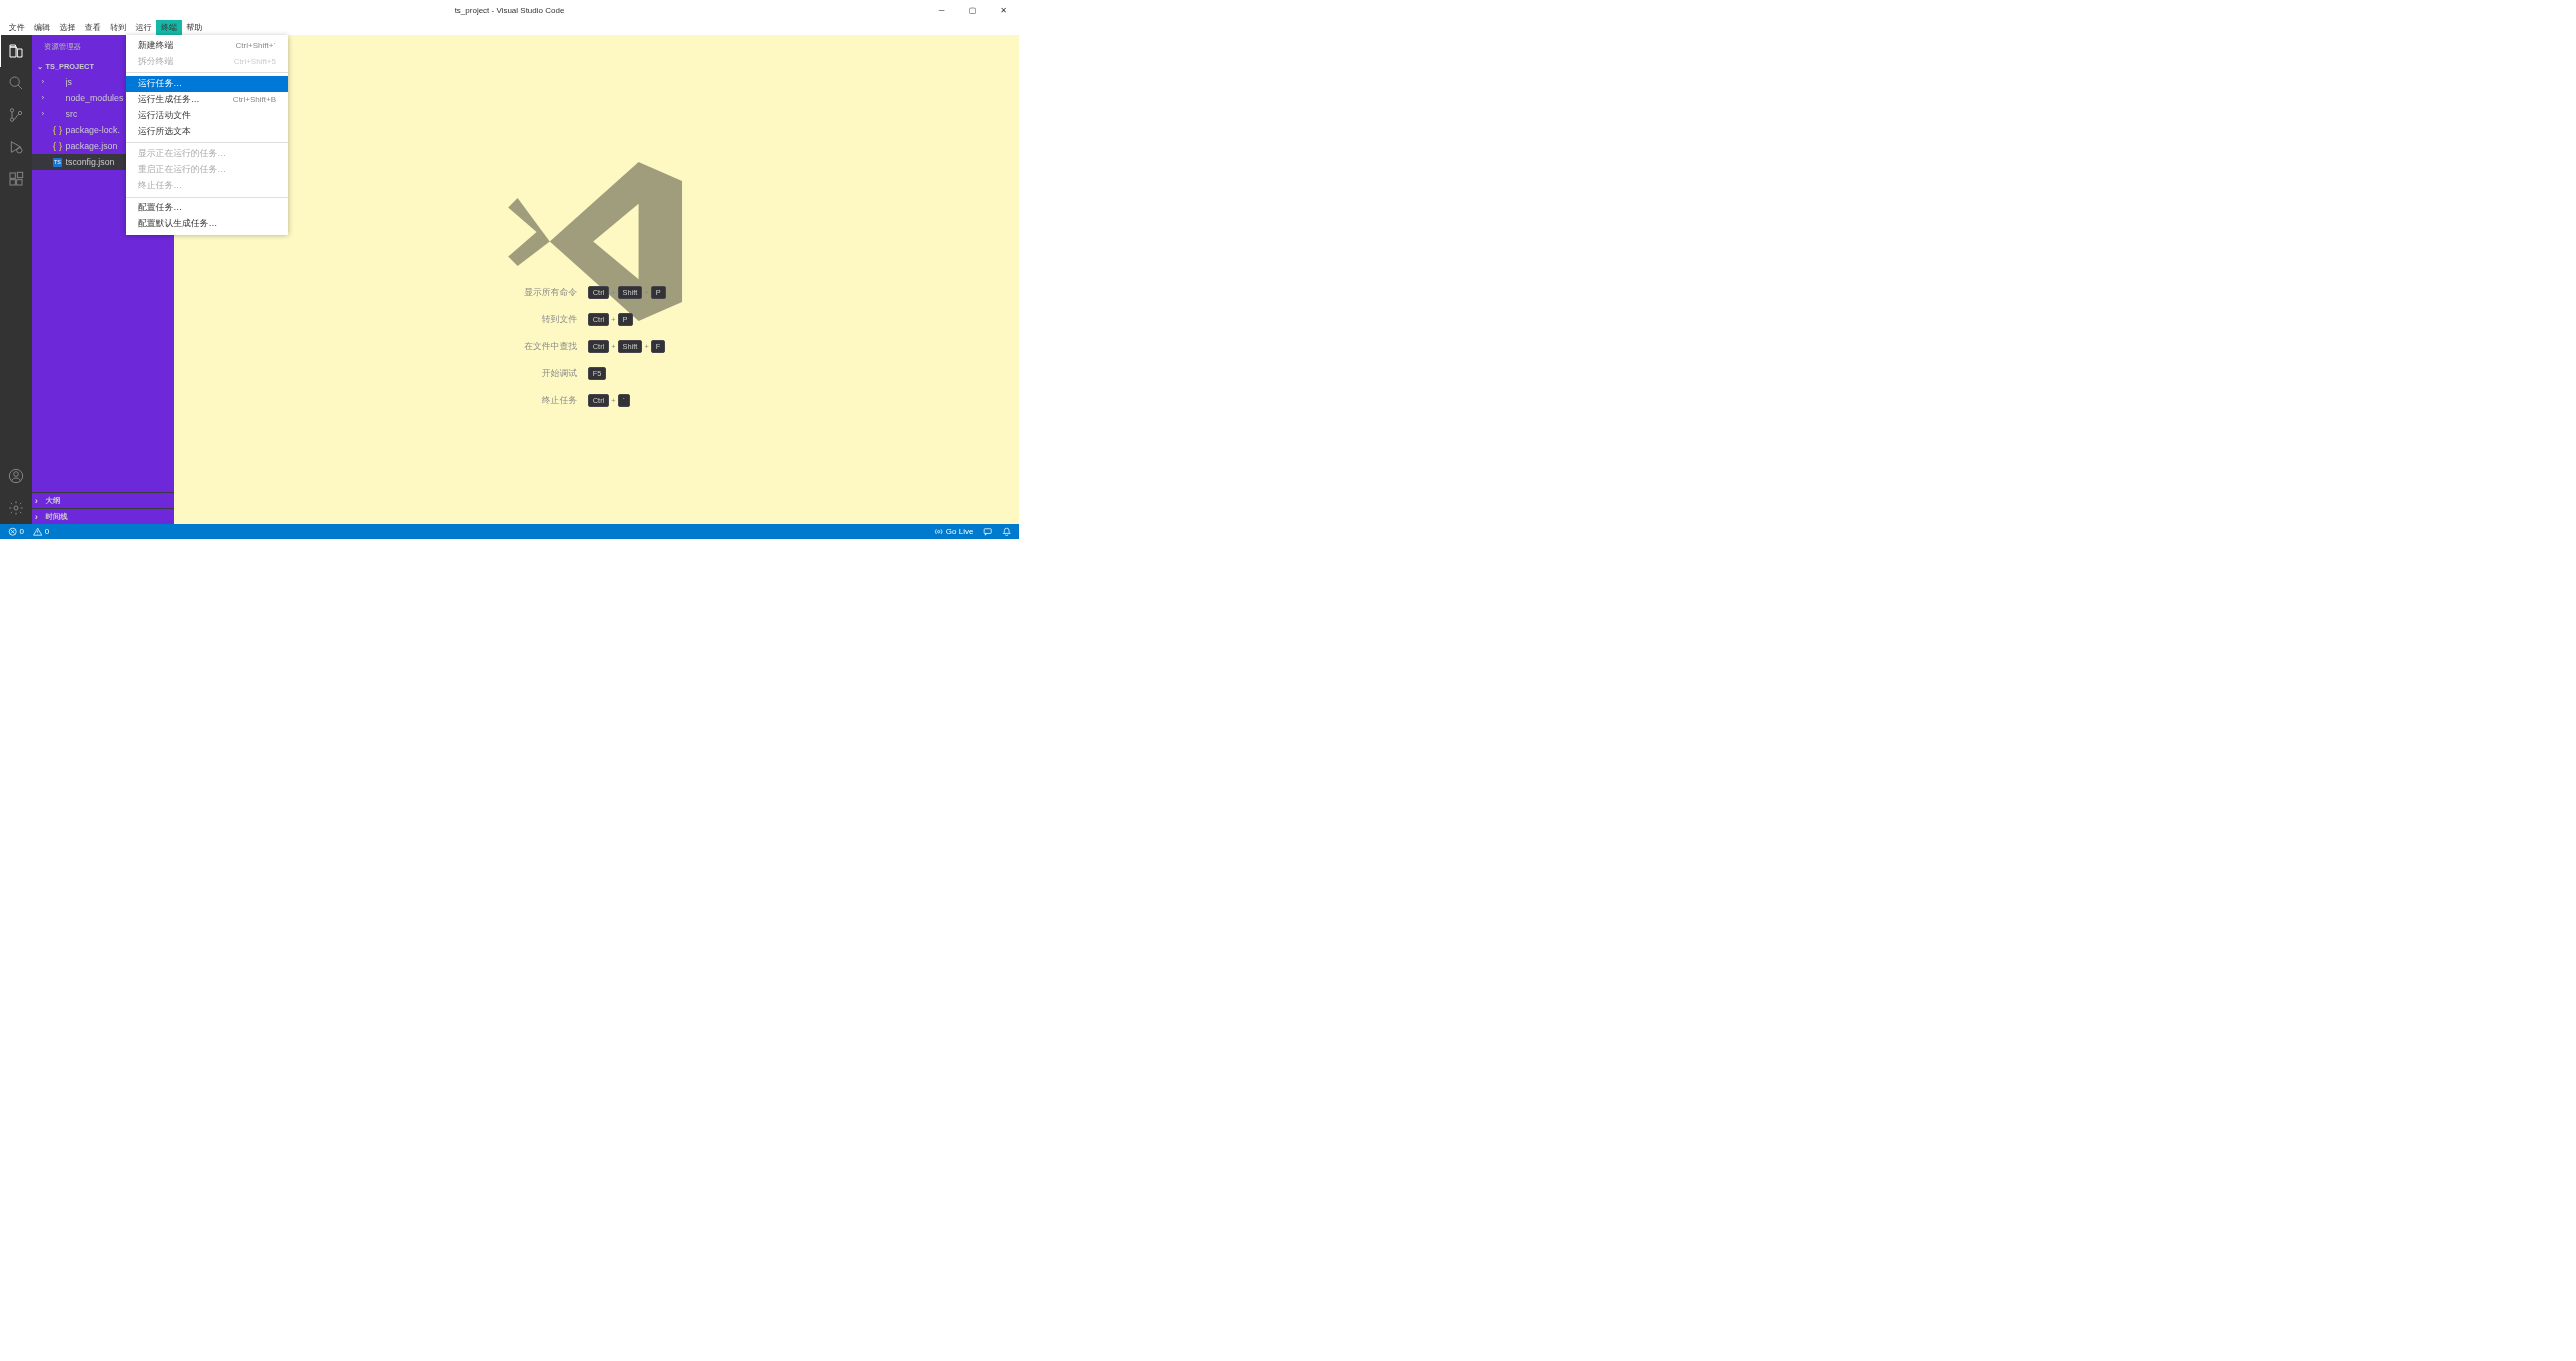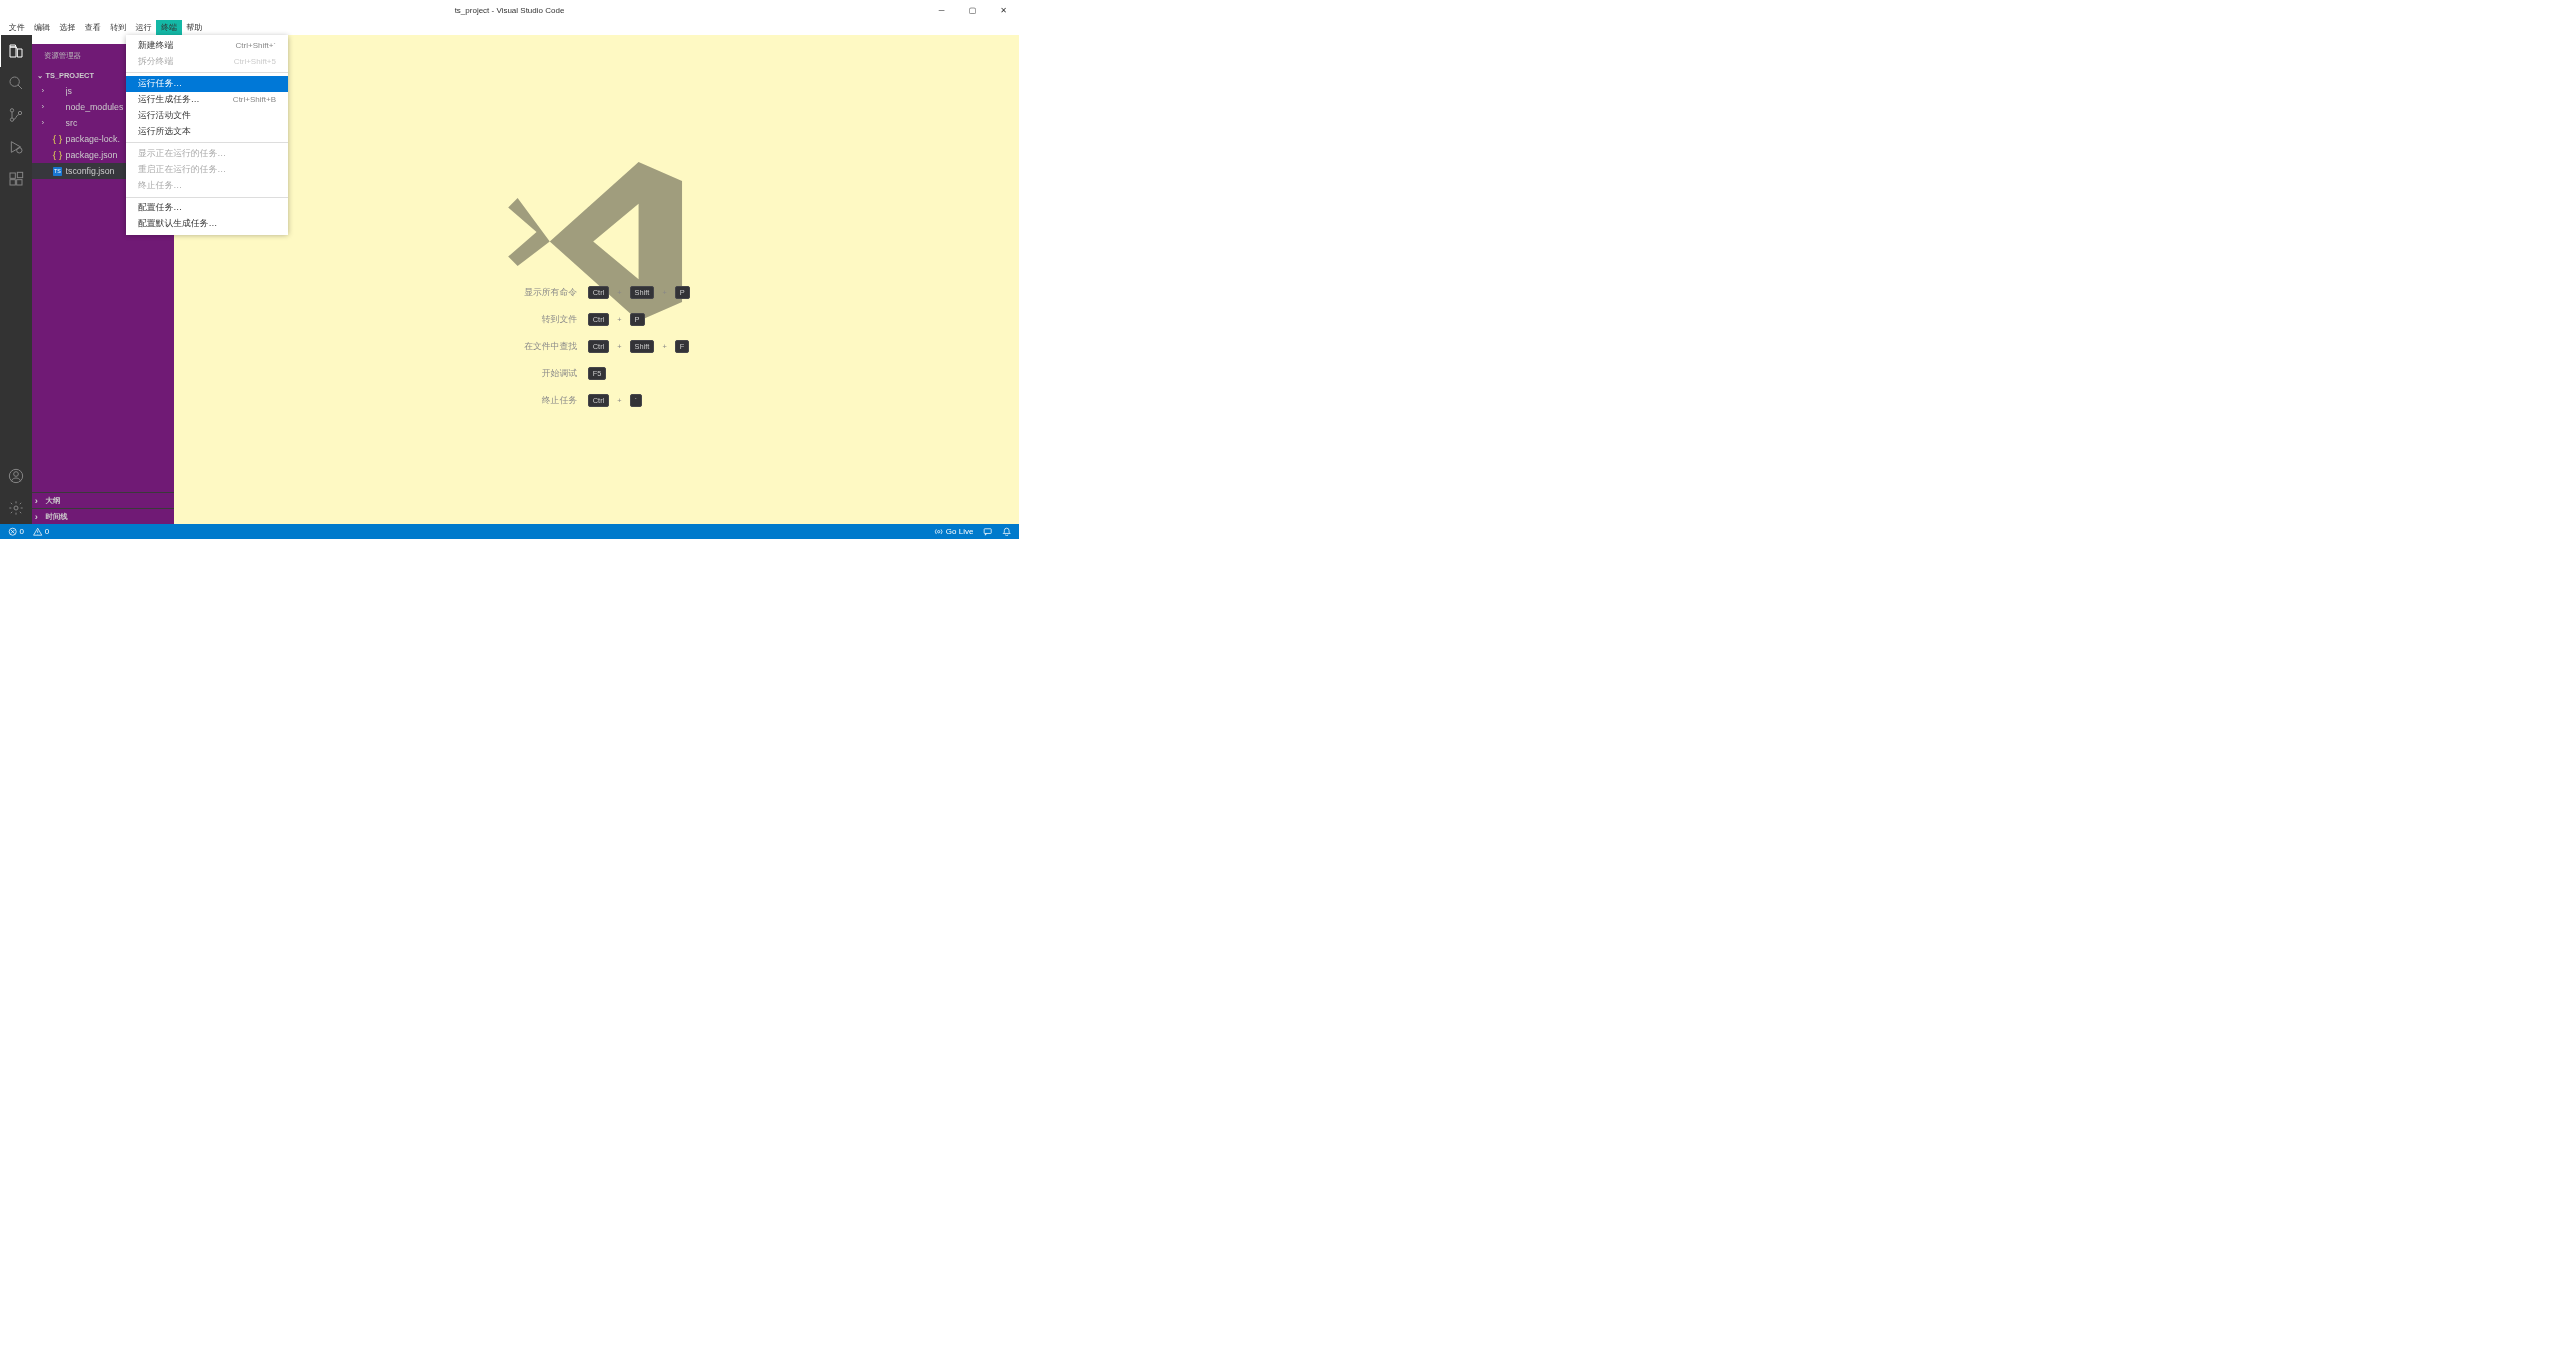--- a/index.html
+++ b/index.html
@@ -29,21 +29,21 @@
 
   
   .activity-bar { width: 32px; background: #333333; display: flex; flex-direction: column; justify-content: space-between; }
   .activity-bar .group { display: flex; flex-direction: column; }
   .ab-item { width: 32px; height: 32px; display: flex; align-items: center; justify-content: center; color: #858585; position: relative; }
   .ab-item.active { color: #fff; }
   .ab-item.active::before { content:""; position:absolute; left:0; top:0; bottom:0; width:1.3px; background:#fff;}
   .ab-item svg { width: 16px; height: 16px; }
 
   
-  .sidebar { width: 142px; background: #701a75; color: #ccc; display: flex; flex-direction: column; font-size: 8.8px; margin-top: 9px; }
+  .sidebar { width: 142px; background: #6d28d9; color: #ccc; display: flex; flex-direction: column; font-size: 8.8px; }
   .sidebar-header { height: 23.6px; padding: 0 12px; font-size: 7.4px; display: flex; align-items: center; color: #bbb; }
   .section-header { height: 15px; display: flex; align-items: center; padding-left: 2.7px; font-size: 7.4px; font-weight: bold; color: #ccc; }
   .section-header .tw { width: 10.8px; text-align: center; }
   .explorer-tree { flex: 1; }
   .tree-row { height: 16px; display: flex; align-items: center; padding-left: 9.4px; gap: 2.7px; }
   .tree-row.selected { background: #37373d; align-items: center; }
   .tree-row .tw { width: 8px; font-size: 8px; color: #ccc; }
   .tree-row .ico { width: 10.8px; text-align: center; }
   .tree-row .label { flex: 1; white-space: nowrap; overflow: hidden; }
   .braces { color: #c5a55d; font-size: 8.8px; font-weight: bold;}
@@ -51,21 +51,21 @@
   .panel-section { height: 16px; display: flex; align-items: center; padding-left: 2.7px; font-size: 7.4px; font-weight: bold; color: #ccc; border-top: 0.7px solid #3a3a3a;}
   .panel-section .tw { width:10.8px; font-size:9.4px;}
 
   
   .editor { flex: 1; background: #fef9c3; position: relative; overflow: hidden; display:flex; align-items:center; justify-content:center; }
   .watermark-logo { position:absolute; left:50%; top:23%; transform:translateX(-50%); opacity:0.4;}
   .watermark-logo svg { width: 189px; height: 189px; }
   .shortcuts { position: relative; top: 67px; font-size: 8.8px; color: #8a8a8a; }
   .sc-row { display:flex; align-items:center; justify-content:flex-end; gap: 10.8px; height:27px;}
   .sc-label { text-align:right;}
-  .sc-keys { display:flex; gap:8px; align-items:center; width:81px;}
+  .sc-keys { display:flex; gap:2px; align-items:center; width:81px;}
   .key { background: #333337; border:0.7px solid #46464a; border-bottom:1.3px solid #46464a; border-radius:2px; padding:0.7px 4px; font-size:7.4px; color:#ccc; }
   .plus { color:#888; font-size:7.4px;}
 
   
   .status-bar { height: 15px; background: #007acc; color: #fff; display: flex; align-items: center; justify-content: space-between; font-size: 8px; padding: 0 5.4px;}
   .status-bar .left, .status-bar .right { display:flex; align-items:center; gap:4px;}
   .status-bar svg { width:9.4px; height:9.4px;}
   .sb-item { display:flex; align-items:center; gap:2px; padding:0 2.7px;}
 </style>
 </head>

